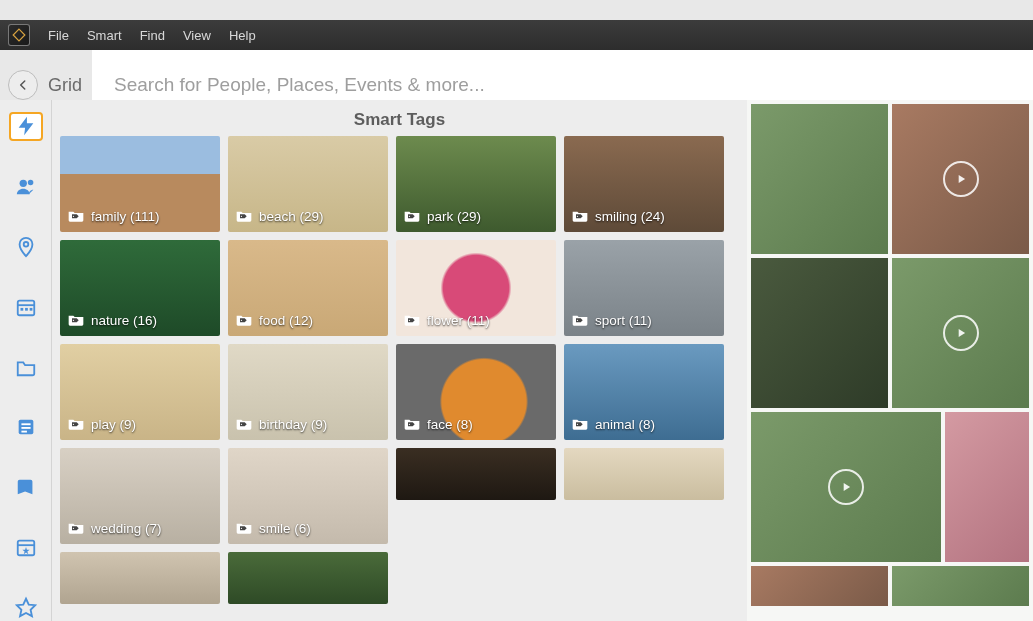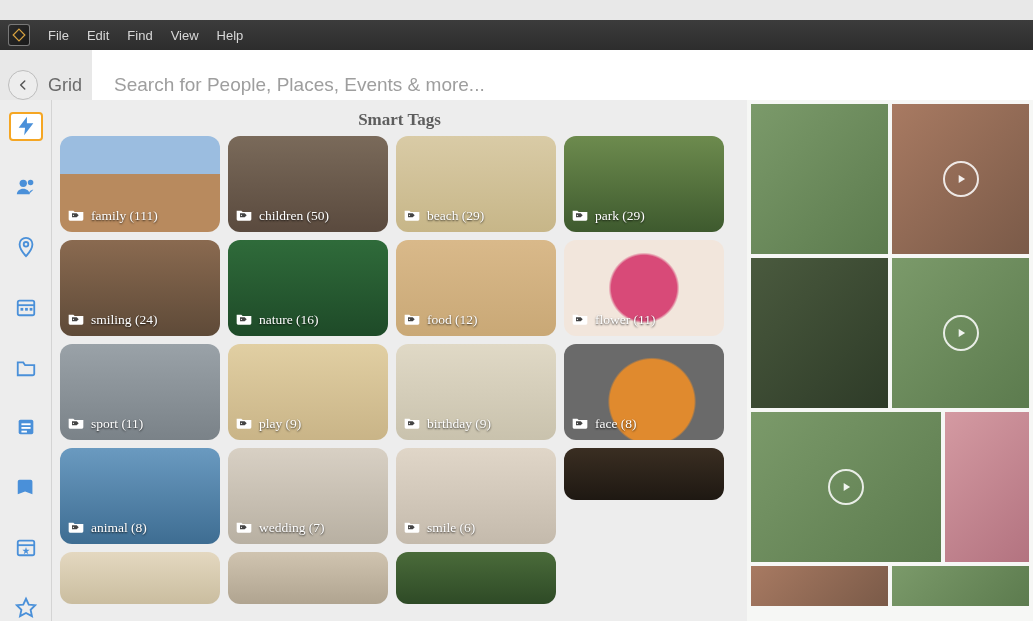--- a/index.html
+++ b/index.html
@@ -83,41 +83,40 @@
     background: #fff;
   }
   .side-btn svg { width: 22px; height: 22px; }
 
   
   .panel {
     flex: 0 0 695px;
     background: #ededed;
     display: flex; flex-direction: column;
     overflow: hidden;
-    font-family: Liberation Serif, serif;
   }
   .panel-title {
     text-align: center;
     font-size: 17px;
     font-weight: 600;
     color: #5d5d5d;
     padding: 10px 0 6px;
   }
   .tag-grid {
     display: grid;
     grid-template-columns: repeat(4, 160px);
     gap: 8px;
     padding: 0 8px 8px;
     overflow: hidden;
     align-content: start;
   }
   .tag-card {
     position: relative;
     width: 160px; height: 96px;
-    border-radius: 12px;
+    border-radius: 2px;
     overflow: hidden;
   }
   .tag-card .thumb {
     width: 100%; height: 100%;
   }
   .tag-card .overlay {
     position: absolute;
     left: 8px; bottom: 7px;
     display: flex; align-items: center; gap: 7px;
     color: #fff;
@@ -190,21 +189,21 @@
 </head>
 <body>
 
 <div class="menubar">
   <div class="app-logo">
     <svg viewBox="0 0 24 24" width="14" height="14" fill="none" stroke="currentColor" stroke-width="2">
       <path d="M12 2 L22 12 L12 22 L2 12 Z"></path>
     </svg>
   </div>
   <span class="menubar-item">File</span>
-  <span class="menubar-item">Edit</span>
+  <span class="menubar-item">Smart</span>
   <span class="menubar-item">Find</span>
   <span class="menubar-item">View</span>
   <span class="menubar-item">Help</span>
 </div>
 
 <div class="searchrow">
   <div class="back-btn">
     <svg viewBox="0 0 24 24" width="14" height="14" fill="none" stroke="#555" stroke-width="2.5" stroke-linecap="round" stroke-linejoin="round">
       <polyline points="15 5 8 12 15 19"></polyline>
     </svg>
@@ -285,31 +284,20 @@
           <div class="overlay">
             <span><svg class="tag-icon" viewBox="0 0 24 20">
                 <path d="M1 5 h7 l2 2 h13 v11 a2 2 0 0 1 -2 2 H3 a2 2 0 0 1 -2 -2 Z" fill="#fff"></path>
                 <path d="M6 9 h7 l3 3 -3 3 h-7 z" fill="#444"></path>
                 <circle cx="8.2" cy="12" r="1" fill="#fff"></circle>
               </svg></span>
             <span>family (111)</span>
           </div>
         </div>
         <div class="tag-card">
-          <div class="thumb th-indoor"></div>
-          <div class="overlay">
-            <span><svg class="tag-icon" viewBox="0 0 24 20">
-                <path d="M1 5 h7 l2 2 h13 v11 a2 2 0 0 1 -2 2 H3 a2 2 0 0 1 -2 -2 Z" fill="#fff"></path>
-                <path d="M6 9 h7 l3 3 -3 3 h-7 z" fill="#444"></path>
-                <circle cx="8.2" cy="12" r="1" fill="#fff"></circle>
-              </svg></span>
-            <span>children (50)</span>
-          </div>
-        </div>
-        <div class="tag-card">
           <div class="thumb th-beach"></div>
           <div class="overlay">
             <span><svg class="tag-icon" viewBox="0 0 24 20">
                 <path d="M1 5 h7 l2 2 h13 v11 a2 2 0 0 1 -2 2 H3 a2 2 0 0 1 -2 -2 Z" fill="#fff"></path>
                 <path d="M6 9 h7 l3 3 -3 3 h-7 z" fill="#444"></path>
                 <circle cx="8.2" cy="12" r="1" fill="#fff"></circle>
               </svg></span>
             <span>beach (29)</span>
           </div>
         </div>

